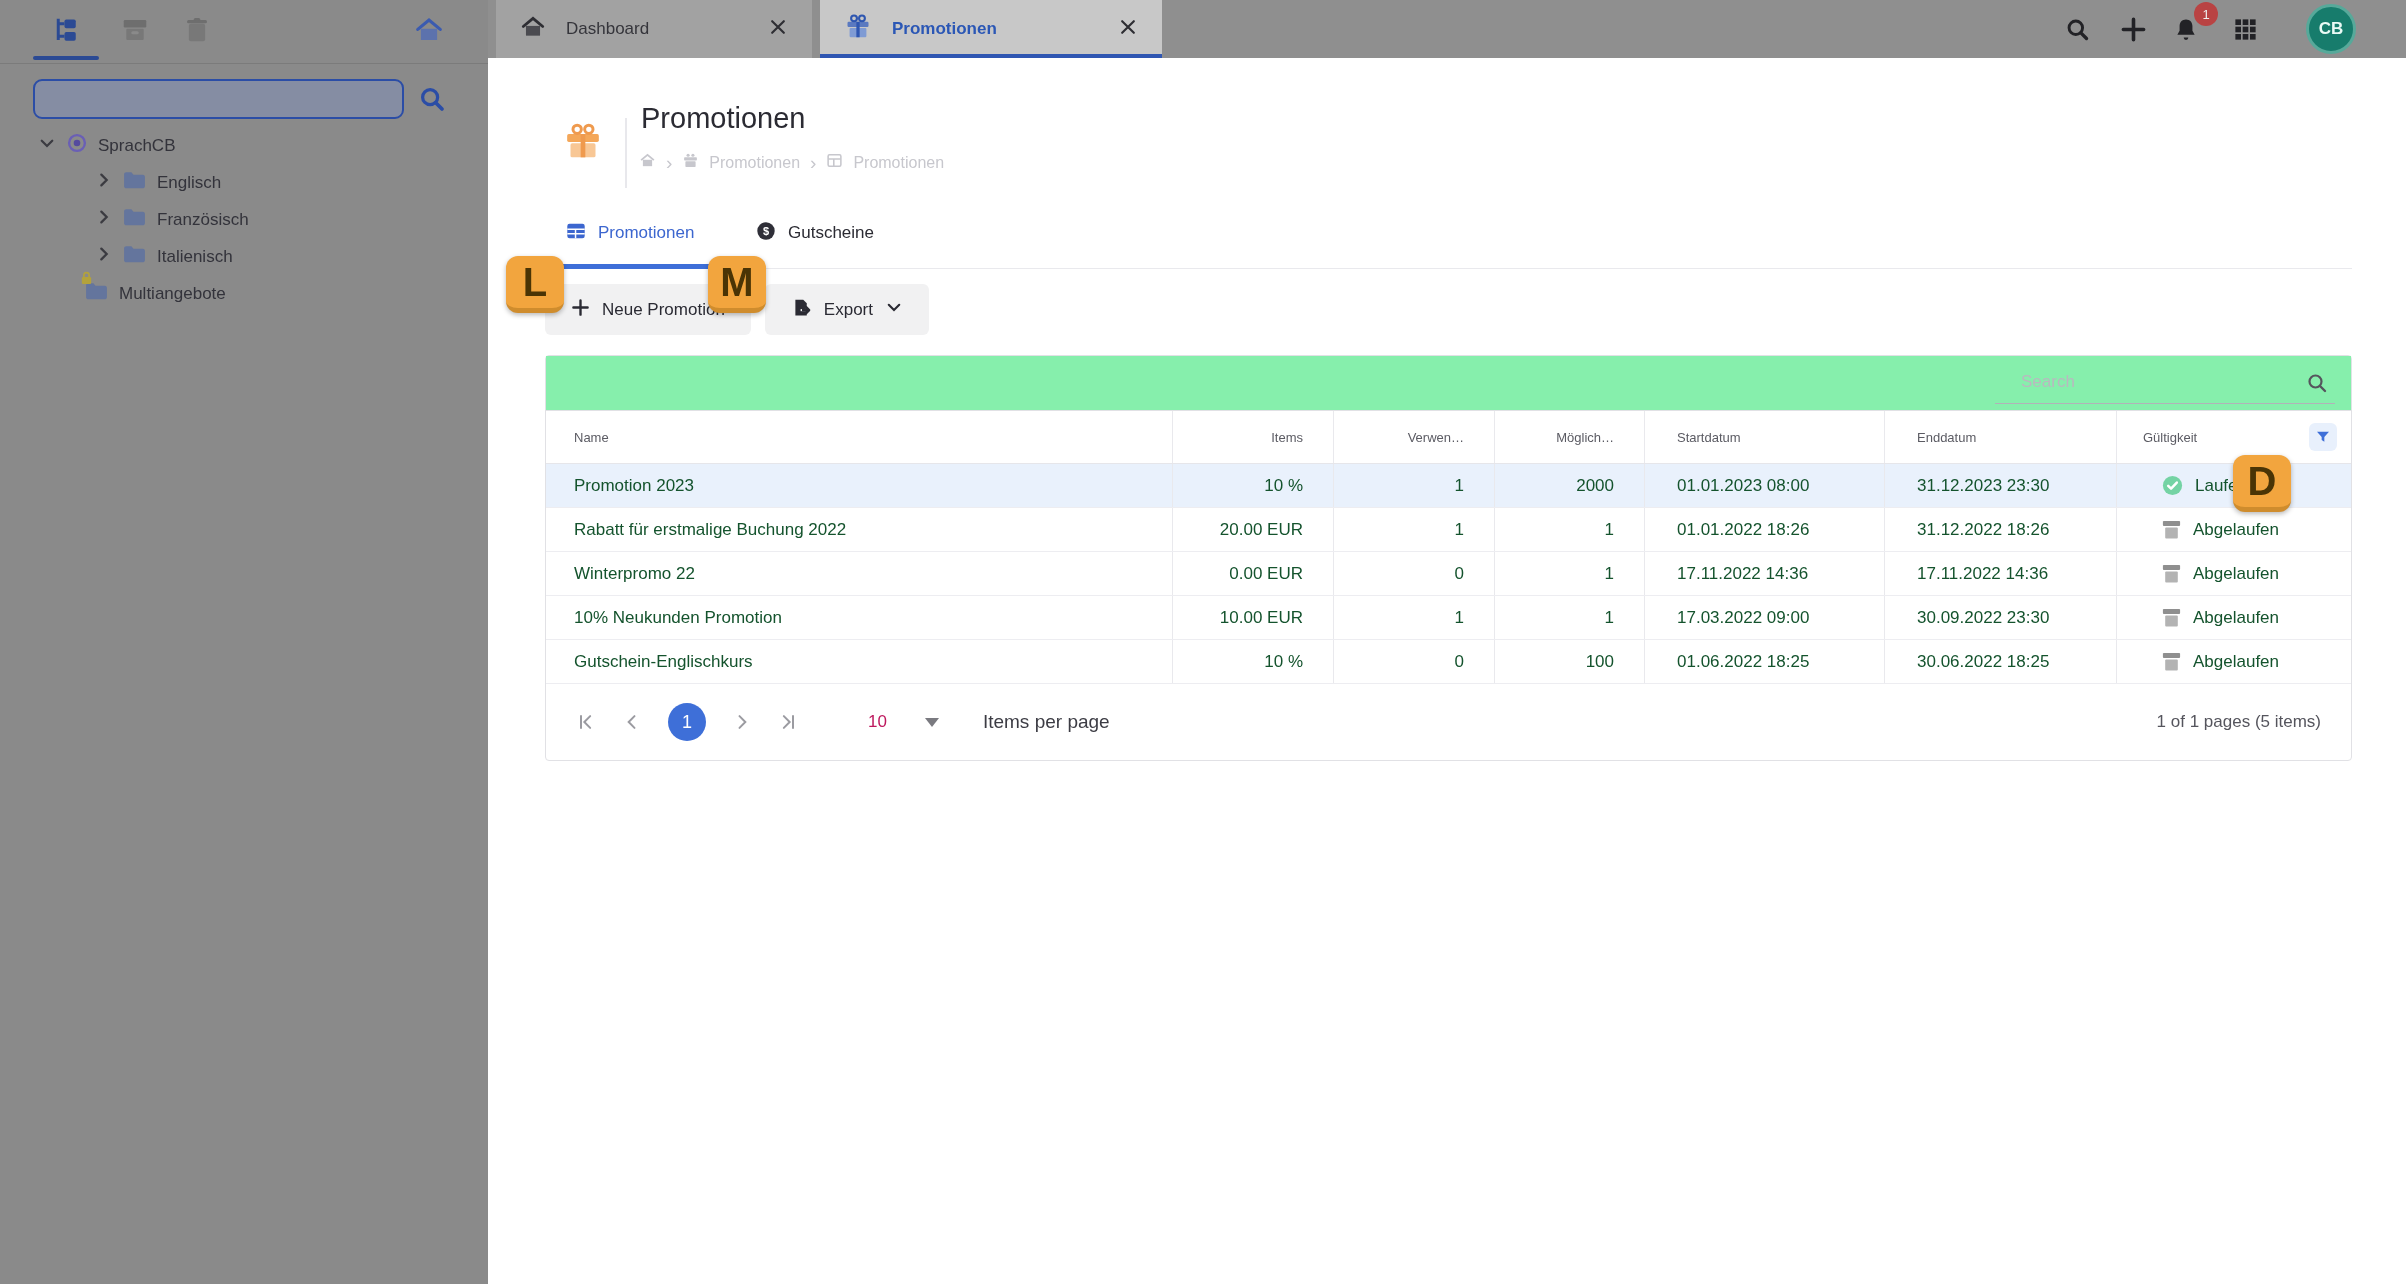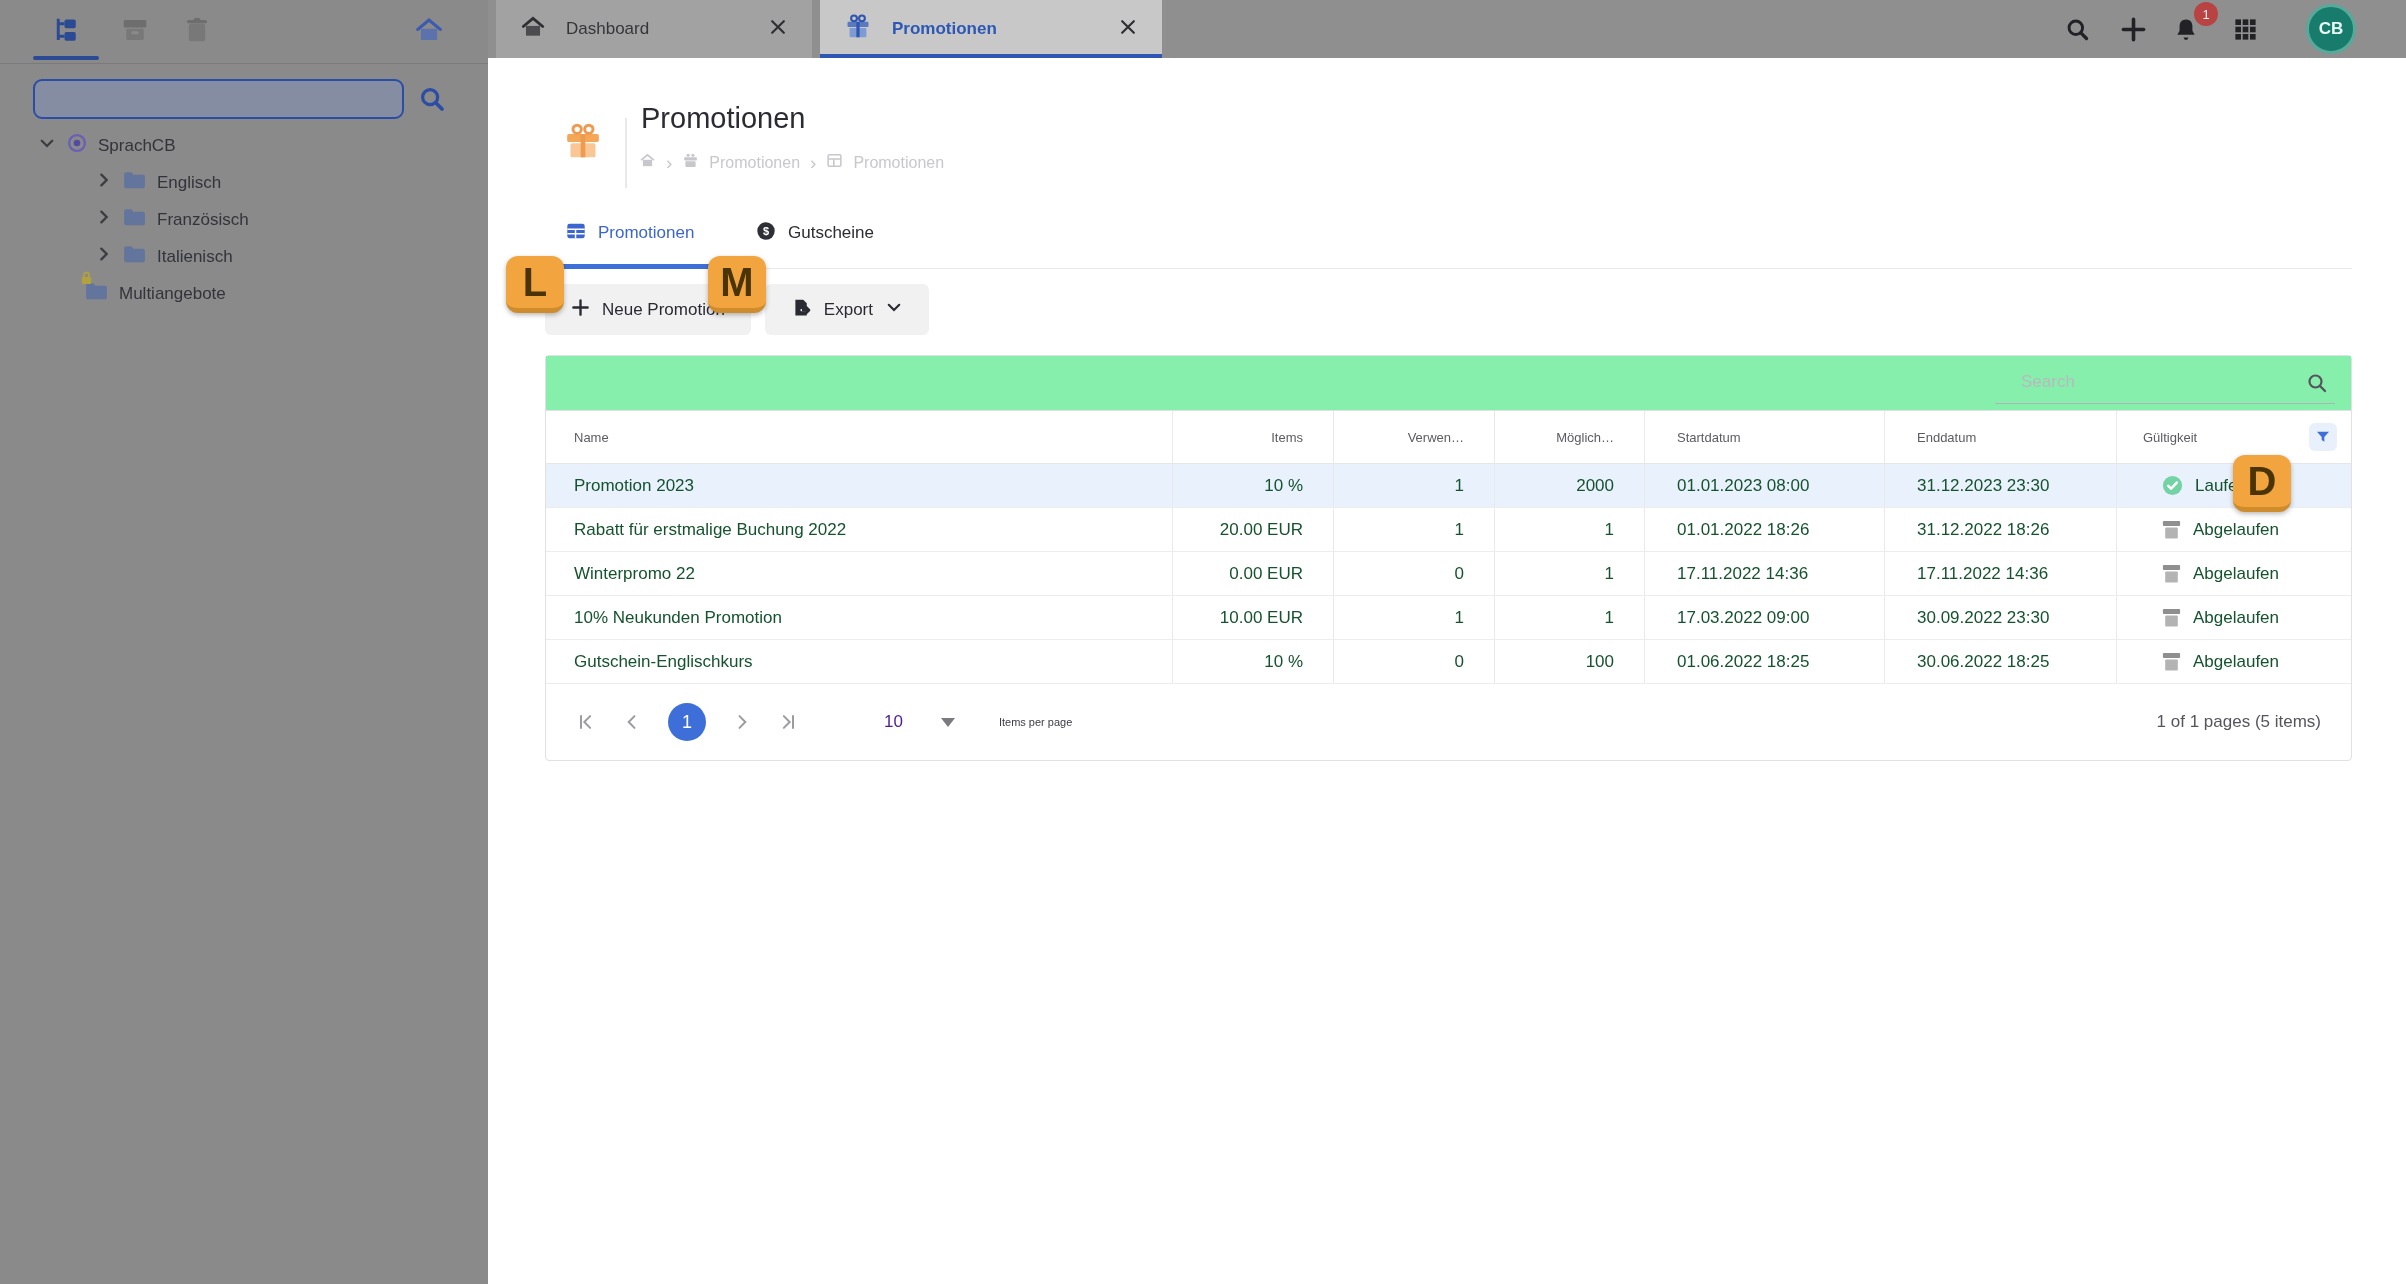--- a/index.html
+++ b/index.html
@@ -83,24 +83,24 @@
   .num{justify-content:flex-end;padding-right:30px;}
   .stat{padding-left:44px;gap:11px;}
   .hval{display:flex;align-items:center;justify-content:space-between;width:100%;padding:0 16px 0 26px;}
   .funnel-btn{width:28px;height:28px;border-radius:6px;background:#e8f0fc;display:flex;
               align-items:center;justify-content:center;cursor:pointer;}
 
   .card-pager{height:76px;display:flex;align-items:center;padding:0 30px;color:#55555d;}
   .pgico{cursor:pointer;margin-right:26px;display:flex;}
   .pgcircle{width:38px;height:38px;border-radius:50%;background:#3e6fd8;color:#fff;font-size:18px;
             display:flex;align-items:center;justify-content:center;margin-right:26px;cursor:pointer;}
-  .pgsize{margin-left:60px;font-size:17px;color:#4c1d95;cursor:pointer;}
+  .pgsize{margin-left:44px;font-size:17px;color:#be185d;cursor:pointer;}
   .pgtri{margin-left:38px;width:0;height:0;border-left:7px solid transparent;border-right:7px solid transparent;
          border-top:9px solid #7a7a80;cursor:pointer;}
-  .pglabel{margin-left:44px;font-size:11px;color:#3c3c44;}
+  .pglabel{margin-left:44px;font-size:19px;color:#3c3c44;}
   .pgsummary{margin-left:auto;font-size:17px;color:#55555d;}
 
   
   .badge{position:absolute;width:58px;height:52px;background:#f2a53e;border-bottom:5px solid #cf8c2d;
          border-radius:12px;display:flex;align-items:center;justify-content:center;
          color:#4a3405;font-size:40px;font-weight:bold;z-index:60;box-shadow:0 2px 5px rgba(0,0,0,.28);}
   .badge-l{left:506px;top:256px;}
   .badge-m{left:708px;top:256px;}
   .badge-d{left:2233px;top:455px;}
 

